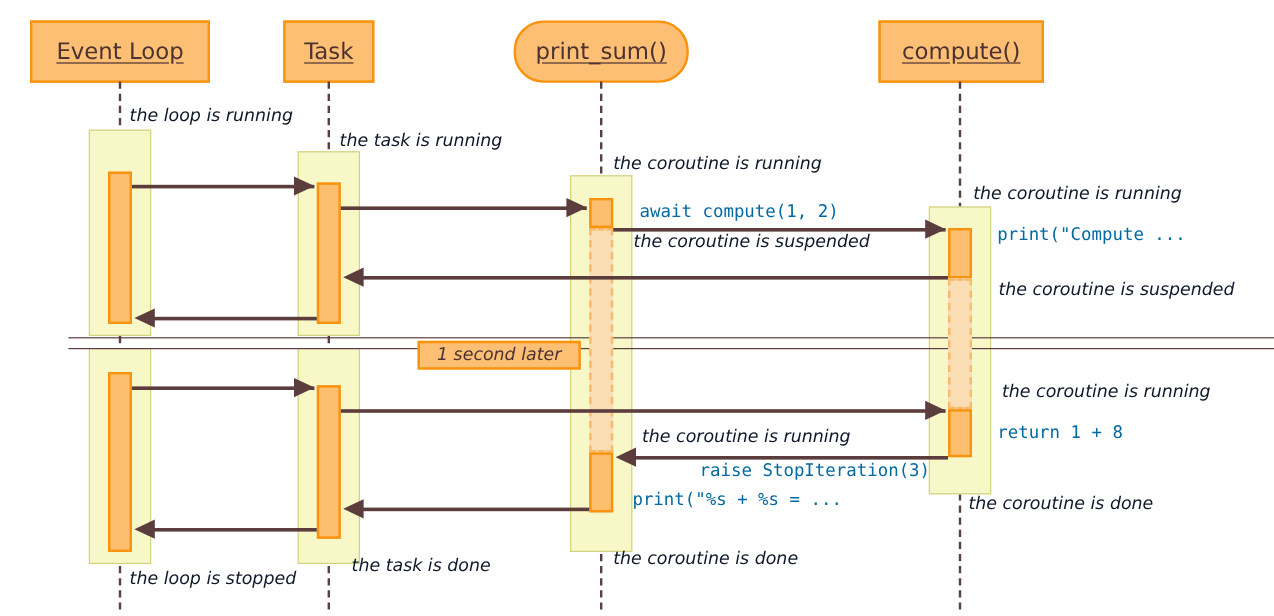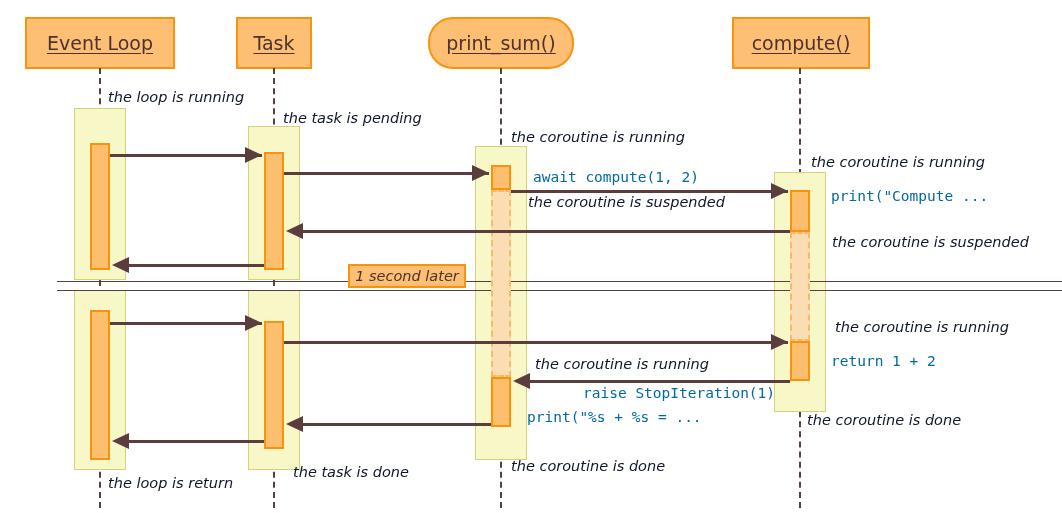--- a/index.html
+++ b/index.html
@@ -182,49 +182,49 @@
   <div class="arrowhead left" style="left:513px; top:373px;"></div>
 
   <div class="msgline" style="left:292px; top:423px; width:199px;"></div>
   <div class="arrowhead left" style="left:286px; top:416px;"></div>
 
   <div class="msgline" style="left:118px; top:440px; width:146px;"></div>
   <div class="arrowhead left" style="left:112px; top:433px;"></div>
 
   <div class="divline" style="top:281px;"></div>
   <div class="divline" style="top:290px;"></div>
-  <div class="divbox" style="left:348px; top:264px; width:118px; height:24px;">
+  <div class="divbox" style="left:348px; top:284px; width:136px; height:24px;">
     <span class="dlabel">1 second later</span>
   </div>
 
   <div class="participant" style="left:25px;  top:17px; width:150px; height:52px;">
     <span class="plabel">Event Loop</span>
   </div>
   <div class="participant" style="left:236px; top:17px; width:76px;  height:52px;">
     <span class="plabel">Task</span>
   </div>
   <div class="participant" style="left:428px; top:17px; width:146px; height:52px;border-radius:25px;">
     <span class="plabel">print_sum()</span>
   </div>
   <div class="participant" style="left:732px; top:17px; width:138px; height:52px;">
     <span class="plabel">compute()</span>
   </div>
 
   <div class="note" style="left:108px; top:89px;">the loop is running</div>
-  <div class="note" style="left:283px; top:110px;">the task is pending</div>
+  <div class="note" style="left:283px; top:110px;">the task is running</div>
   <div class="note" style="left:511px; top:129px;">the coroutine is running</div>
   <div class="note" style="left:811px; top:154px;">the coroutine is running</div>
   <div class="note" style="left:528px; top:194px;">the coroutine is suspended</div>
   <div class="note" style="left:832px; top:234px;">the coroutine is suspended</div>
   <div class="note" style="left:835px; top:319px;">the coroutine is running</div>
   <div class="note" style="left:535px; top:356px;">the coroutine is running</div>
   <div class="note" style="left:807px; top:412px;">the coroutine is done</div>
   <div class="note" style="left:293px; top:464px;">the task is done</div>
   <div class="note" style="left:511px; top:458px;">the coroutine is done</div>
-  <div class="note" style="left:108px; top:475px;">the loop is return</div>
+  <div class="note" style="left:108px; top:475px;">the loop is stopped</div>
 
   <div class="code" style="left:533px; top:169px;">await compute(1, 2)</div>
   <div class="code" style="left:831px; top:188px;">print("Compute ...</div>
-  <div class="code" style="left:831px; top:353px;">return 1 + 2</div>
-  <div class="code" style="left:583px; top:385px;">raise StopIteration(1)</div>
+  <div class="code" style="left:831px; top:353px;">return 1 + 8</div>
+  <div class="code" style="left:583px; top:385px;">raise StopIteration(3)</div>
   <div class="code" style="left:527px; top:409px;">print("%s + %s = ...</div>
 
 </div>
 
 </body></html>

